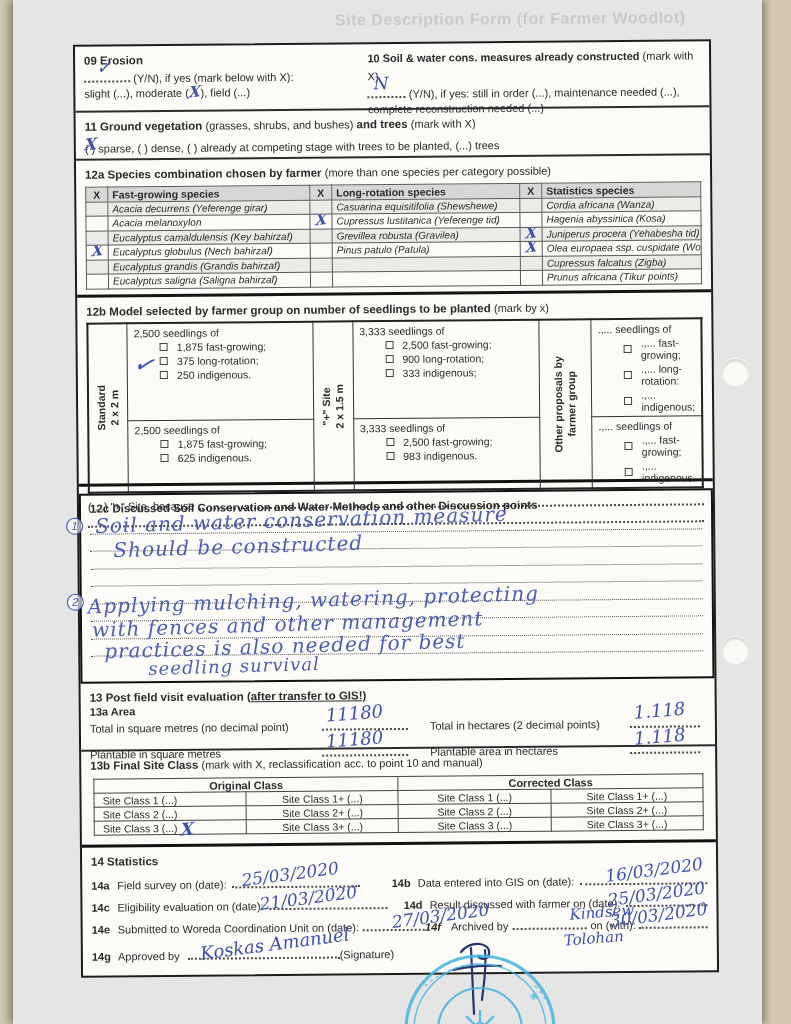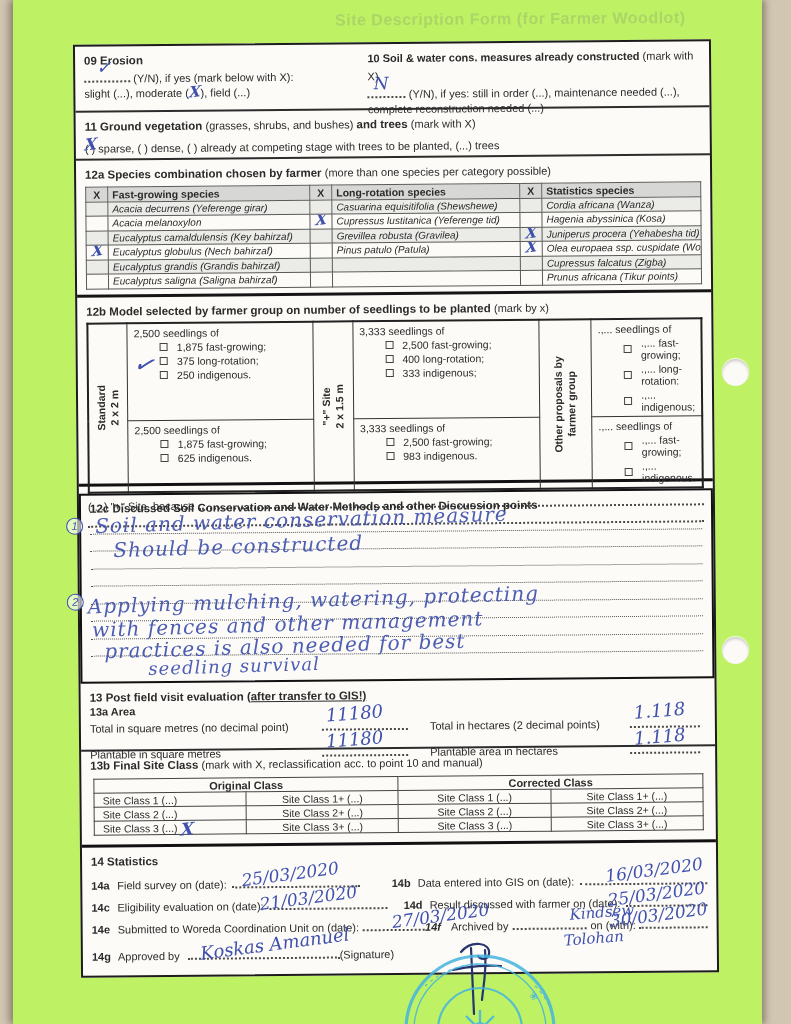--- a/index.html
+++ b/index.html
@@ -1,19 +1,19 @@
 <!DOCTYPE html>
 <html><head>
 <meta charset="utf-8">
 <style>
   * { margin:0; padding:0; box-sizing:border-box; }
   html,body { width:791px; height:1024px; overflow:hidden; }
   body { background:#d1c6b2; position:relative; font-family:"Liberation Sans",sans-serif; color:#2b2b2b; }
   .paper { position:absolute; left:13px; top:0; width:749px; height:1024px;
-           background:#bef264; box-shadow:-4px 0 7px rgba(60,50,30,.45), 4px 0 6px rgba(60,50,30,.35); }
+           background:#e5e5e5; box-shadow:-4px 0 7px rgba(60,50,30,.45), 4px 0 6px rgba(60,50,30,.35); }
   .punch { position:absolute; width:27px; height:27px; border-radius:50%;
            background:#fbfaf6; box-shadow: inset 0 2px 3px rgba(0,0,0,.18), 0 -1px 1px rgba(255,255,255,.8); }
   .bleed { position:absolute; left:322px; top:10px; width:400px; font-weight:bold; font-size:16px;
            color:rgba(115,128,108,.25); letter-spacing:.5px; transform:rotate(-.4deg); }
   .stray { position:absolute; left:676px; top:140px; width:14px; height:22px;
            border-left:2px solid rgba(70,90,185,.55); transform:rotate(28deg); }
 
   .form { position:absolute; left:64px; top:42px; width:638px; height:933px;
           border:2px solid #1d1d1d; background:#fcfbf8; transform:rotate(-0.5deg); transform-origin:50% 50%; }
   .sec { padding:4px 9px; position:relative; }
@@ -227,21 +227,21 @@
             <span>2 x 1.5 m</span></span>
           </td>
           <td style="width:196px;">
             <div>3,333 seedlings of</div>
             <div class="cbrow">
                   <span class="cb"></span>
                   <span>2,500 fast-growing;</span>
                 </div>
             <div class="cbrow">
                   <span class="cb"></span>
-                  <span>400 long-rotation;</span>
+                  <span>900 long-rotation;</span>
                 </div>
             <div class="cbrow">
                   <span class="cb"></span>
                   <span>333 indigenous;</span>
                 </div>
           </td>
           <td class="vlab" rowspan="2" style="width:44px;">
             <span class="vwrap"><span>Other proposals by</span><br>
             <span>farmer group</span></span>
           </td>

